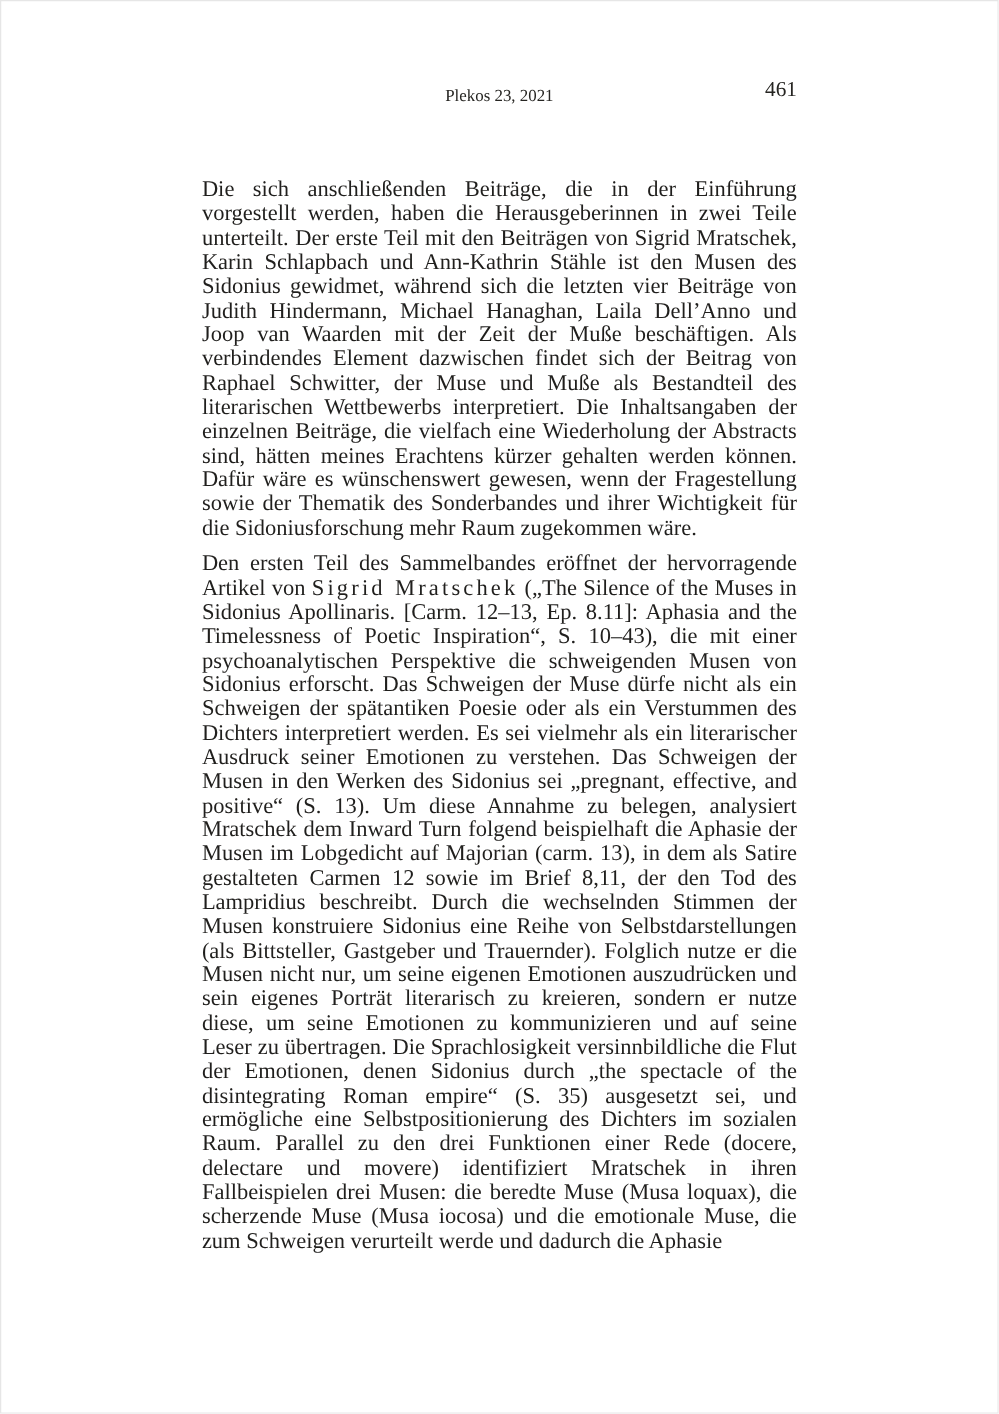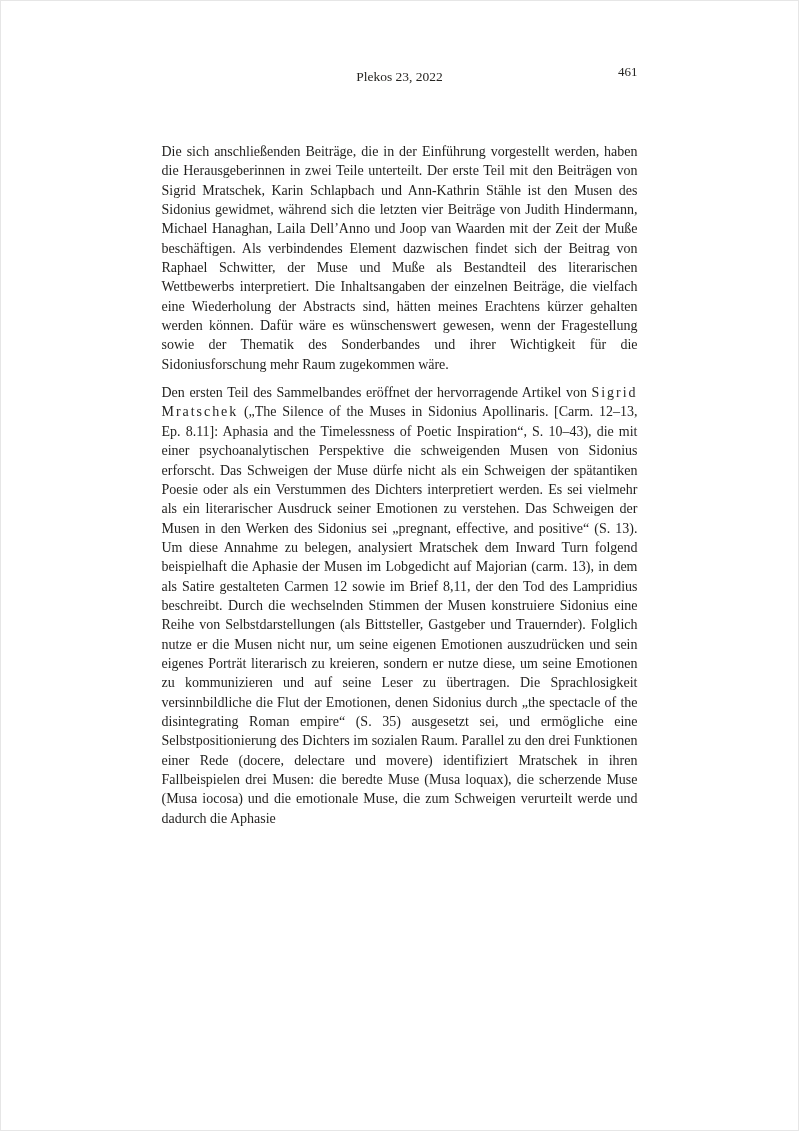--- a/index.html
+++ b/index.html
@@ -28,44 +28,44 @@
     position: relative;
     text-align: center;
     font-size: 13.5px;
     line-height: 16px;
     color: #262522;
   }
   .page-number {
     position: absolute;
     right: 0;
     top: -5px;
-    font-size: 13px;
+    font-size: 17px;
     color: #262522;
   }
   .body-text {
     margin-top: 57px;
-    font-size: 14px;
+    font-size: 18px;
     line-height: 19.35px;
     text-align: justify;
     hyphens: auto;
     -webkit-hyphens: auto;
   }
   .body-text p { margin: 0; }
   .body-text p + p { margin-top: 9px; }
   .run-italic { }
   .run-spaced { letter-spacing: 0.14em; }
 </style>
 </head>
 <body>
 
 <div class="page">
   <div class="content">
 
     <div class="running-head">
-      <span>Plekos 23, 2022</span>
+      <span>Plekos 23, 2021</span>
       <span class="page-number">461</span>
     </div>
 
     <div class="body-text">
       <p><span>Die sich anschließenden Beiträge, die in der Einführung vorgestellt werden, haben die Herausgeberinnen in zwei Teile unterteilt. Der erste Teil mit den Beiträgen von Sigrid Mratschek, Karin Schlapbach und Ann-Kathrin Stähle ist den Musen des Sidonius gewidmet, während sich die letzten vier Beiträge von Judith Hindermann, Michael Hanaghan, Laila Dell’Anno und Joop van Waarden mit der Zeit der Muße beschäftigen. Als verbindendes Element dazwischen findet sich der Beitrag von Raphael Schwitter, der Muse und Muße als Bestandteil des literarischen Wettbewerbs interpretiert. Die Inhaltsangaben der einzelnen Beiträge, die vielfach eine Wiederholung der Abstracts sind, hätten meines Erachtens kürzer gehalten werden können. Dafür wäre es wünschenswert gewesen, wenn der Fragestellung sowie der Thematik des Sonderbandes und ihrer Wichtigkeit für die Sidoniusforschung mehr Raum zugekommen wäre.</span></p>
       <p><span>Den ersten Teil des Sammelbandes eröffnet der hervorragende Artikel von </span><span class="run-spaced">Sigrid Mratschek</span><span> („The Silence of the Muses in Sidonius Apollinaris. [</span><span class="run-italic">Carm.</span><span> 12–13, </span><span class="run-italic">Ep.</span><span> 8.11]: Aphasia and the Timelessness of Poetic Inspiration“, S. 10–43), die mit einer psychoanalytischen Perspektive die schweigenden Musen von Sidonius erforscht. Das Schweigen der Muse dürfe nicht als ein Schweigen der spätantiken Poesie oder als ein Verstummen des Dichters interpretiert werden. Es sei vielmehr als ein literarischer Ausdruck seiner Emotionen zu verstehen. Das Schweigen der Musen in den Werken des Sidonius sei „pregnant, effective, and positive“ (S. 13). Um diese Annahme zu belegen, analysiert Mratschek dem Inward Turn folgend beispielhaft die Aphasie der Musen im Lobgedicht auf Majorian (</span><span class="run-italic">carm.</span><span> 13), in dem als Satire gestalteten Carmen 12 sowie im Brief 8,11, der den Tod des Lampridius beschreibt. Durch die wechselnden Stimmen der Musen konstruiere Sidonius eine Reihe von Selbstdarstellungen (als Bittsteller, Gastgeber und Trauernder). Folglich nutze er die Musen nicht nur, um seine eigenen Emotionen auszudrücken und sein eigenes Porträt literarisch zu kreieren, sondern er nutze diese, um seine Emotionen zu kommunizieren und auf seine Leser zu übertragen. Die Sprachlosigkeit versinnbildliche die Flut der Emotionen, denen Sidonius durch „the spectacle of the disintegrating Roman empire“ (S. 35) ausgesetzt sei, und ermögliche eine Selbstpositionierung des Dichters im sozialen Raum. Parallel zu den drei Funktionen einer Rede (</span><span class="run-italic">docere</span><span>, </span><span class="run-italic">delectare</span><span> und </span><span class="run-italic">movere</span><span>) identifiziert Mratschek in ihren Fallbeispielen drei Musen: die beredte Muse (</span><span class="run-italic">Musa loquax</span><span>), die scherzende Muse (</span><span class="run-italic">Musa iocosa</span><span>) und die emotionale Muse, die zum Schweigen verurteilt werde und dadurch die Aphasie</span></p>
     </div>
 
   </div>
 </div>

